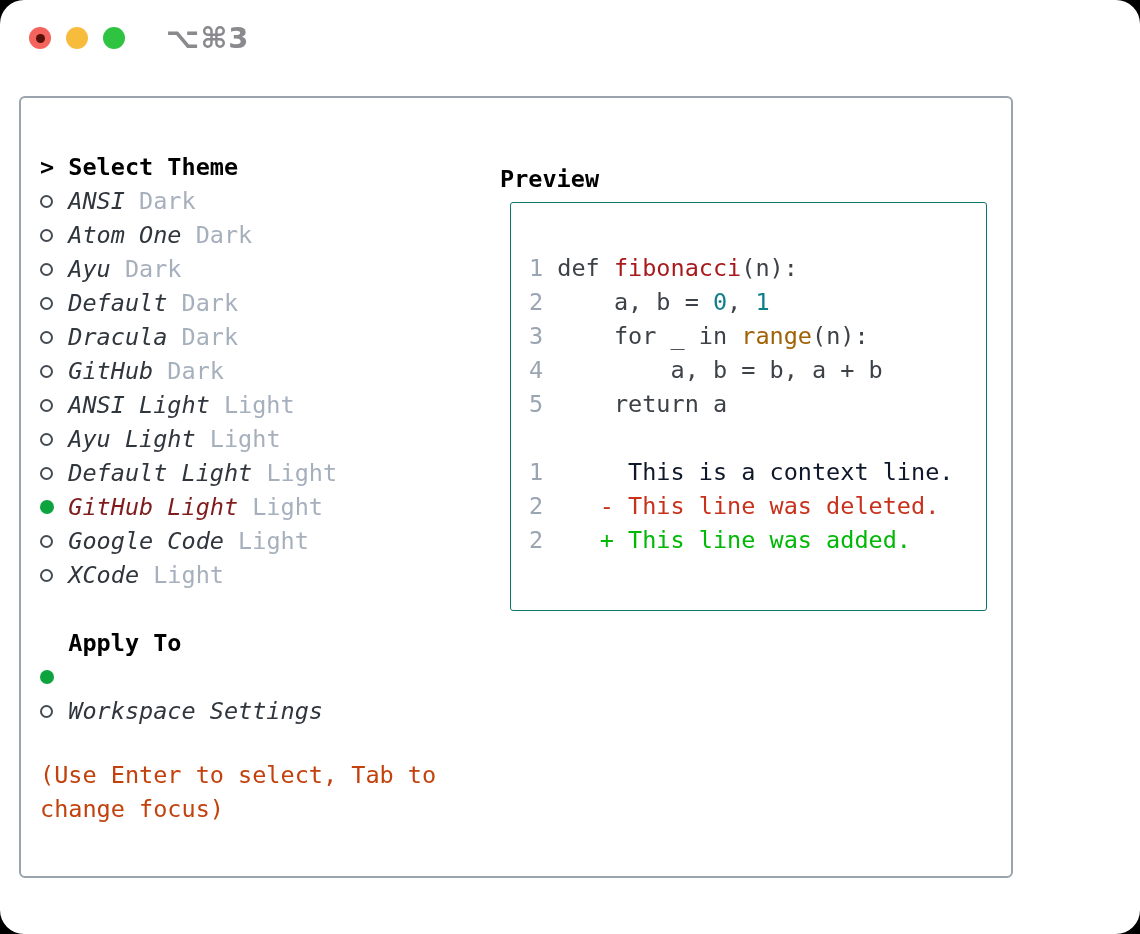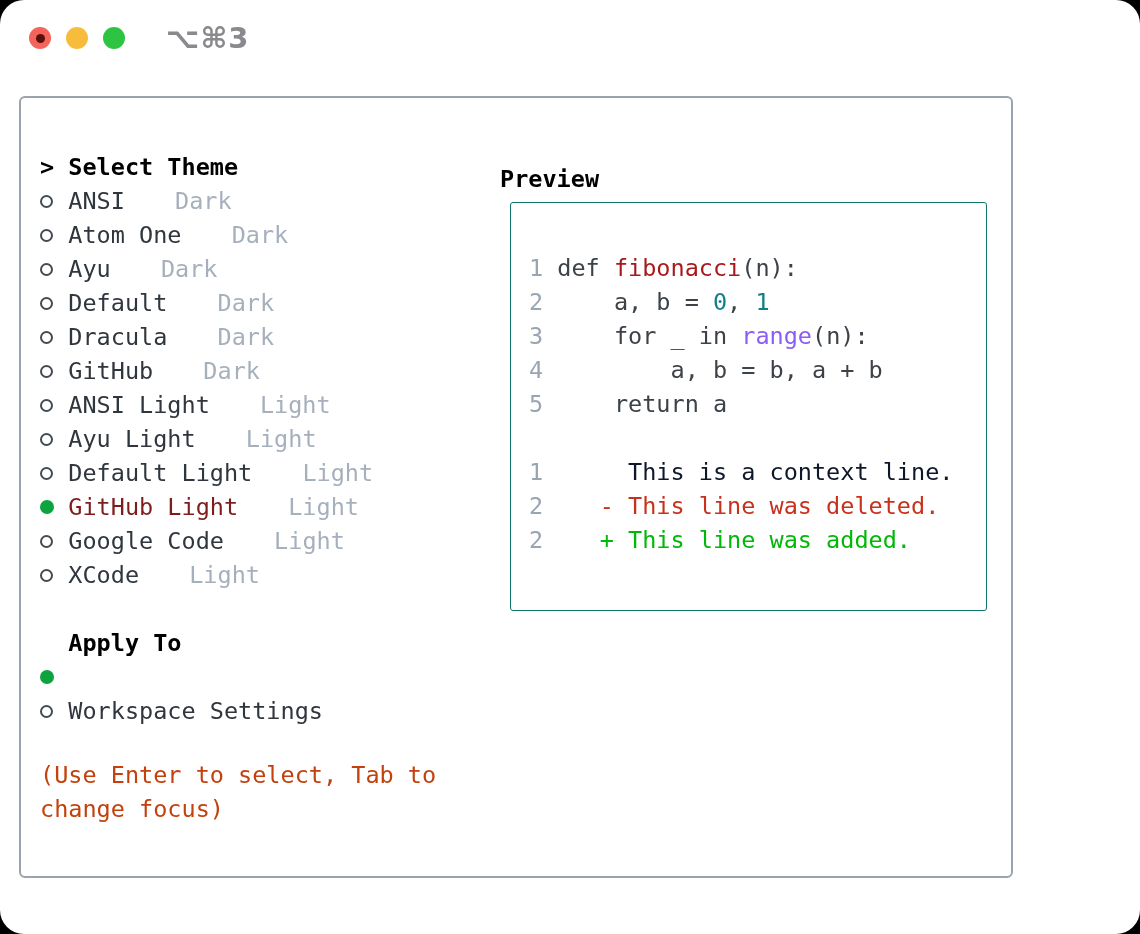--- a/index.html
+++ b/index.html
@@ -24,38 +24,38 @@
       border:2px solid #9aa3ae;border-radius:6px;background:#fff;}
 
   .mono{font-family:"DejaVu Sans Mono",monospace;font-size:23.5px;line-height:34px;}
 
   .row{display:flex;align-items:center;height:34px;white-space:pre;}
   .cell{width:28.3px;display:flex;align-items:center;flex:none;}
   .prompt{font-weight:700;color:#000;}
   .ring{width:13px;height:13px;box-sizing:border-box;border:2px solid #444b52;border-radius:50%;}
   .dotf{width:14px;height:14px;border-radius:50%;background:#0da33e;}
   .hd{font-weight:700;color:#000;}
-  .nm{color:#30363d;}
+  .nm{color:#30363d;font-style:italic;}
   .nm.sel{color:#7f1d1d;}
-  .vr{color:#a6b0bd;margin-left:36px;}
+  .vr{color:#a6b0bd;}
 
   .theme-section{position:absolute;left:19px;top:52px;}
   .apply-section{position:absolute;left:19px;top:528px;}
   .hint{position:absolute;left:19px;top:660px;width:432px;color:#c2410c;}
 
   .pv-head{position:absolute;left:479px;top:64px;font-weight:700;color:#000;}
   .pv-box{position:absolute;left:489px;top:104px;width:477px;height:409px;box-sizing:border-box;
       border:1px solid #0f766e;border-radius:3px;background:#fff;}
   .code{position:absolute;left:18px;top:48px;}
   .line{height:34px;white-space:pre;}
   .lnum{color:#9aa5b2;}
   .tk-pl{color:#3c4248;}
   .tk-fn{color:#a8191c;}
   .tk-nu{color:#0e7e8a;}
-  .tk-bi{color:#8b5cf6;margin-top:44px;}
+  .tk-bi{color:#a16207;margin-top:44px;}
   .tk-ctx{color:#0f172a;}
   .tk-del{color:#c8321c;}
   .tk-add{color:#00b806;text-align:center;}
 </style>
 </head>
 <body>
 
 <div class="window">
 
   <div class="lights">

